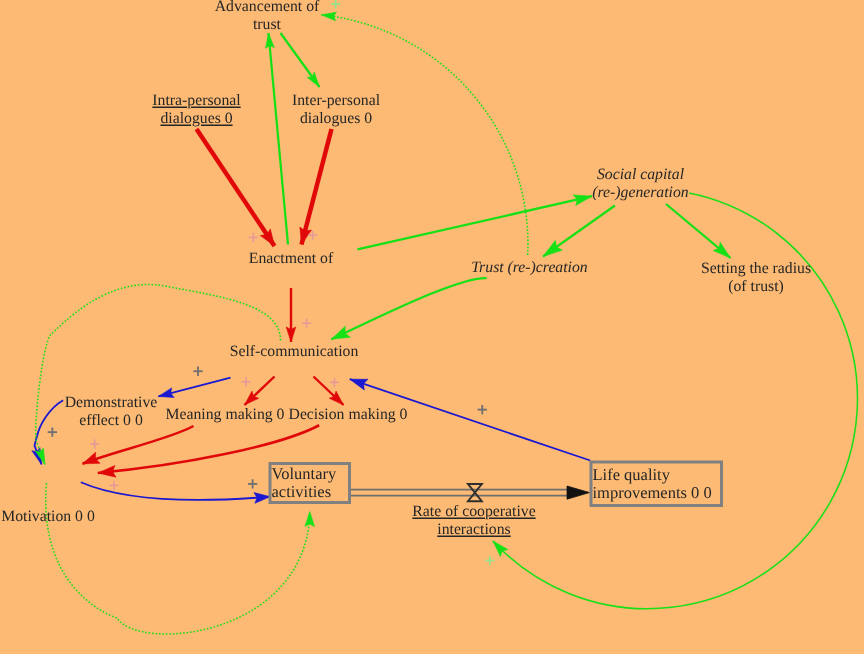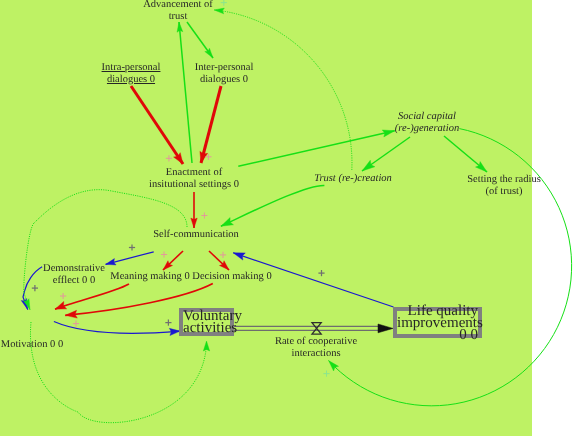--- a/index.html
+++ b/index.html
@@ -1,27 +1,27 @@
 <!DOCTYPE html>
 <html><head>
 <meta charset="utf-8">
 <style>
   html,body{margin:0;padding:0;background:#ffffff;}
   body{width:576px;height:436px;overflow:hidden;
        font-family:"Liberation Serif",serif;color:#262626;
        -webkit-font-smoothing:antialiased;-moz-osx-font-smoothing:grayscale;}
-  #stage{position:relative;width:532px;height:436px;background:#bef264;
+  #stage{position:relative;width:576px;height:436px;background:#fdba74;
        -webkit-font-smoothing:antialiased;-moz-osx-font-smoothing:grayscale;text-rendering:geometricPrecision;}
   svg#diagram{position:absolute;left:0;top:0;width:576px;height:436px;overflow:visible;}
   .lbl{position:absolute;font-size:10.5px;line-height:12px;
        color:#262626;text-align:center;white-space:nowrap;
        transform:translateX(-50%);}
   .lbl div{white-space:nowrap;}
-  .box{position:absolute;box-sizing:border-box;border:4px solid #0c4a6e;background:transparent;
-       font-size:15px;line-height:12px;color:#262626;text-align:right;}
+  .box{position:absolute;box-sizing:border-box;border:2px solid #0c4a6e;background:transparent;
+       font-size:11px;line-height:12px;color:#262626;text-align:left;}
 </style>
 </head>
 <body>
 
 <div id="stage">
   <svg id="diagram" viewBox="0 0 576 436">
       <g>
         <path d="M131,86 L183,164" fill="none" stroke="#e00808" stroke-width="3" stroke-linecap="butt"></path>
         <path d="M183,164 L180.22653912227292,152.62863619614086 L177.8745973007094,156.31183720450036 L173.57012111751135,157.06621429076478 Z" fill="#e00808" stroke="#e00808" stroke-width="0.4" stroke-linejoin="round"></path>
       </g>
@@ -172,21 +172,20 @@
       <div class="lbl" style="left: 131px; top: 62px; text-decoration: underline;">
         <div>Intra-personal</div>
         <div>dialogues 0</div>
       </div>
       <div class="lbl" style="left: 224px; top: 62px;">
         <div>Inter-personal</div>
         <div>dialogues 0</div>
       </div>
       <div class="lbl" style="left: 194px; top: 167px;">
         <div>Enactment of</div>
-        <div>insitutional settings 0</div>
       </div>
       <div class="lbl" style="left: 427px; top: 111px; font-style: italic;">
         <div>Social capital</div>
         <div>(re-)generation</div>
       </div>
       <div class="lbl" style="left: 353px; top: 173px; font-style: italic;">
         <div>Trust (re-)creation</div>
       </div>
       <div class="lbl" style="left: 504px; top: 174px;">
         <div>Setting the radius</div>
@@ -201,21 +200,21 @@
       </div>
       <div class="lbl" style="left: 150px; top: 271px;">
         <div>Meaning making 0</div>
       </div>
       <div class="lbl" style="left: 232px; top: 271px;">
         <div>Decision making 0</div>
       </div>
       <div class="lbl" style="left: 32px; top: 307px; margin-top: 32px;">
         <div>Motivation 0 0</div>
       </div>
-      <div class="lbl" style="left: 316px; top: 336px;">
+      <div class="lbl" style="left: 316px; top: 336px; text-decoration: underline;">
         <div>Rate of cooperative</div>
         <div>interactions</div>
       </div>
       <div class="box" style="left: 179px; top: 308px; width: 55px; height: 28px; border-color: rgb(128, 128, 128);">
         <div style="position: absolute; left: 0px; right: 0px; top: 50%; transform: translateY(-50%);">
           <div>Voluntary</div>
           <div>activities</div>
         </div>
       </div>
       <div class="box" style="left: 393px; top: 307px; width: 89px; height: 31px; border-color: rgb(128, 128, 128);">

